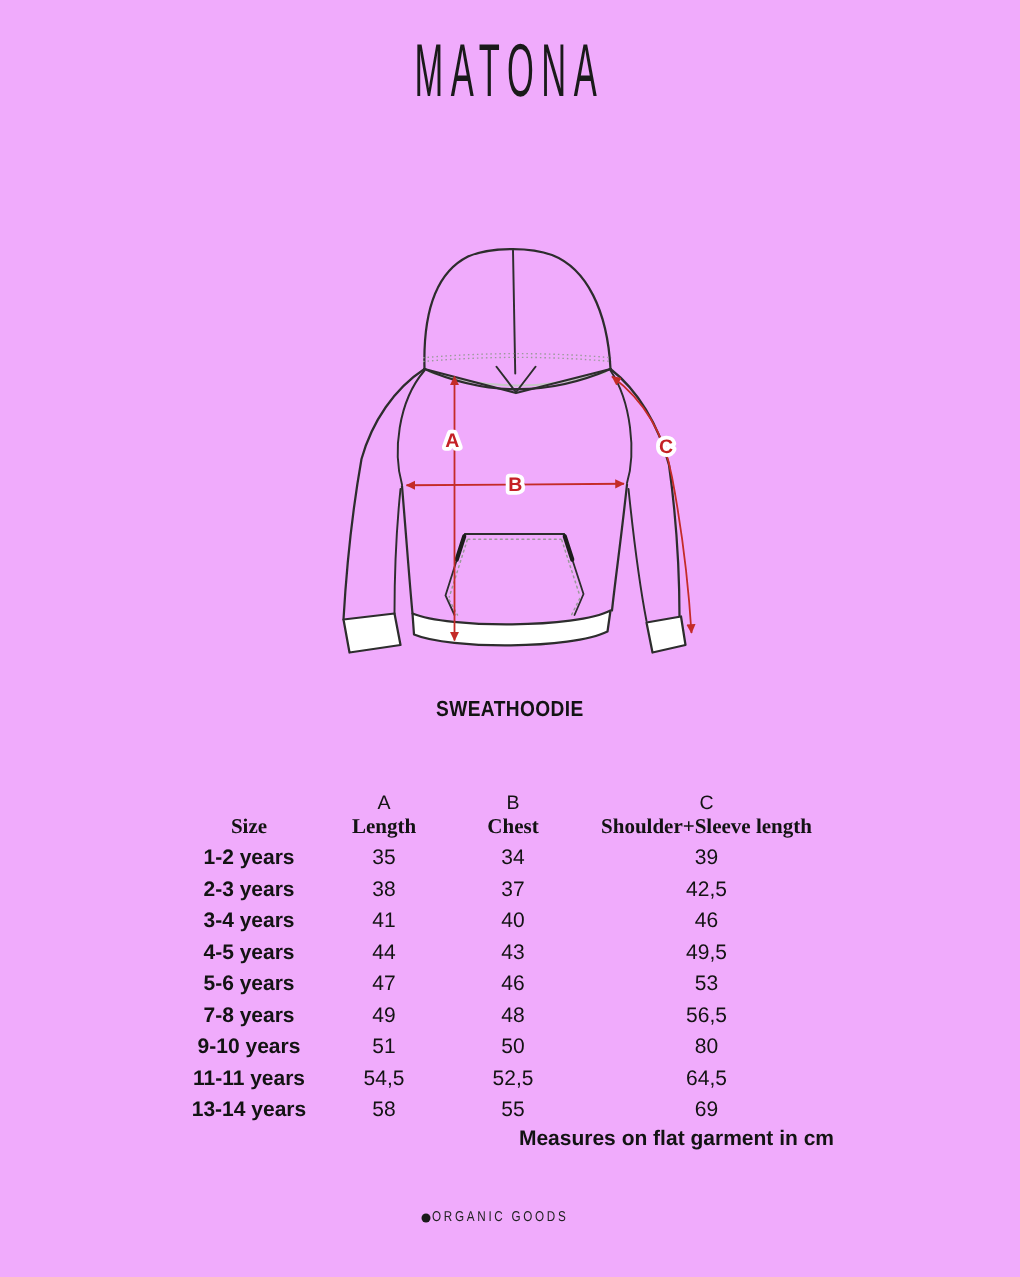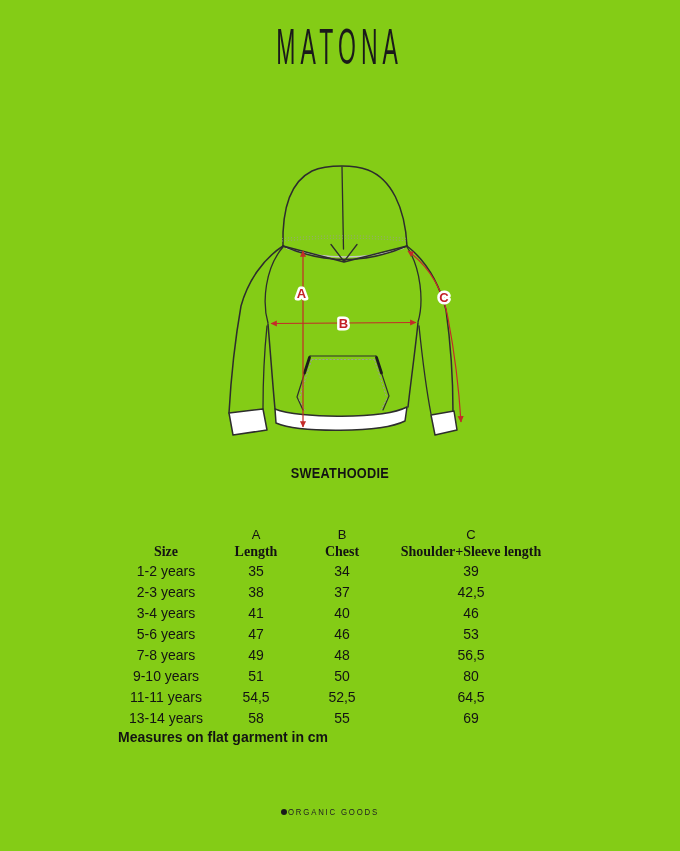--- a/index.html
+++ b/index.html
@@ -1,17 +1,17 @@
 <!DOCTYPE html>
 <html><head>
 <meta charset="utf-8">
 <style>
   html,body{margin:0;padding:0;background:#fff;}
   body{width:680px;height:851px;font-family:"Liberation Sans",sans-serif;color:#131313;}
-  .page{position:relative;width:680px;height:851px;background:#84cc16;overflow:hidden;}
+  .page{position:relative;width:680px;height:851px;background:#f0abfc;overflow:hidden;}
 
   
   .brand{position:absolute;top:22px;left:0;width:680px;text-align:center;}
   .brand .logo{display:inline-block;font-size:50px;line-height:50px;font-weight:400;
     letter-spacing:11px;transform:scaleX(.46);transform-origin:center top;color:#1a1a1a;white-space:nowrap;}
 
   
   .illustration{position:absolute;left:195px;top:150px;width:292px;height:312px;}
 
   
@@ -20,22 +20,22 @@
     transform:scaleX(.88);transform-origin:center;white-space:nowrap;}
 
   
   .size-table{position:absolute;left:118px;top:525px;width:438px;}
   .trow{display:grid;grid-template-columns:96px 84px 88px 170px;align-items:center;height:21px;}
   .trow.letters{height:18px;}
   .trow.heads{height:17px;font-family:Liberation Serif, serif;}
   .cell{text-align:center;font-size:14px;line-height:1;white-space:nowrap;}
   .letters .cell{font-size:13px;font-weight:400;}
   .heads .cell{font-weight:700;}
-  .cell.size{font-weight:400;}
-  .footnote{height:19px;line-height:19px;text-align:left;font-size:14px;font-weight:700;white-space:nowrap;}
+  .cell.size{font-weight:700;}
+  .footnote{height:19px;line-height:19px;text-align:right;font-size:14px;font-weight:700;white-space:nowrap;}
 
   
   .footer{position:absolute;top:806px;left:0;width:680px;display:flex;justify-content:center;align-items:center;gap:1px;}
   .footer .dot{width:6px;height:6px;border-radius:50%;background:#1a1a1a;flex:0 0 auto;}
   .footer .flabel{display:inline-block;font-size:9.5px;font-weight:400;letter-spacing:2.2px;color:#222;
     transform:scaleX(.82);transform-origin:left center;white-space:nowrap;}
 </style>
 </head>
 <body>
 
@@ -142,20 +142,26 @@
       <div class="cell">37</div>
       <div class="cell">42,5</div>
     </div>
     <div class="trow">
       <div class="cell size">3-4 years</div>
       <div class="cell">41</div>
       <div class="cell">40</div>
       <div class="cell">46</div>
     </div>
     <div class="trow">
+      <div class="cell size">4-5 years</div>
+      <div class="cell">44</div>
+      <div class="cell">43</div>
+      <div class="cell">49,5</div>
+    </div>
+    <div class="trow">
       <div class="cell size">5-6 years</div>
       <div class="cell">47</div>
       <div class="cell">46</div>
       <div class="cell">53</div>
     </div>
     <div class="trow">
       <div class="cell size">7-8 years</div>
       <div class="cell">49</div>
       <div class="cell">48</div>
       <div class="cell">56,5</div>

